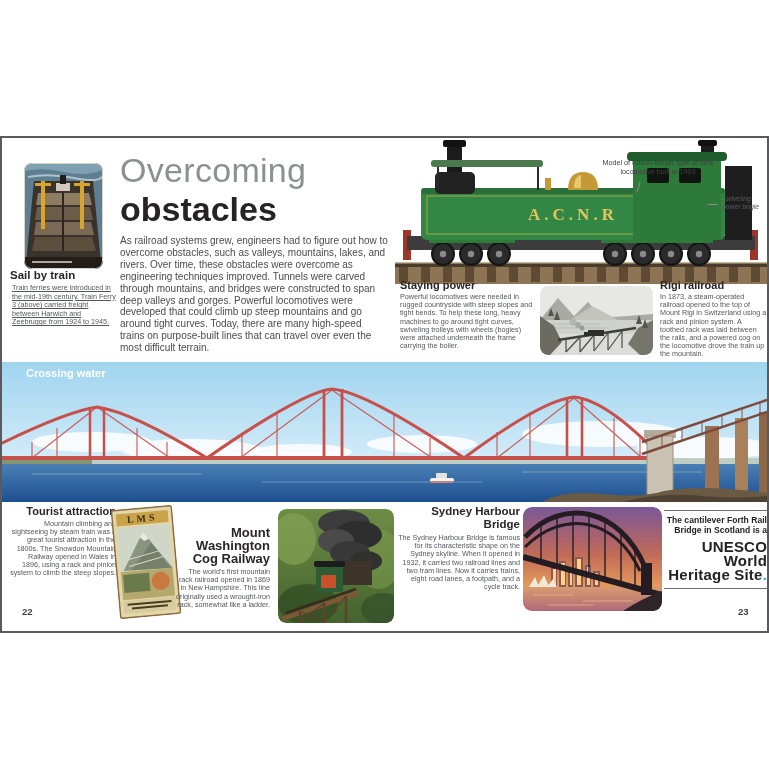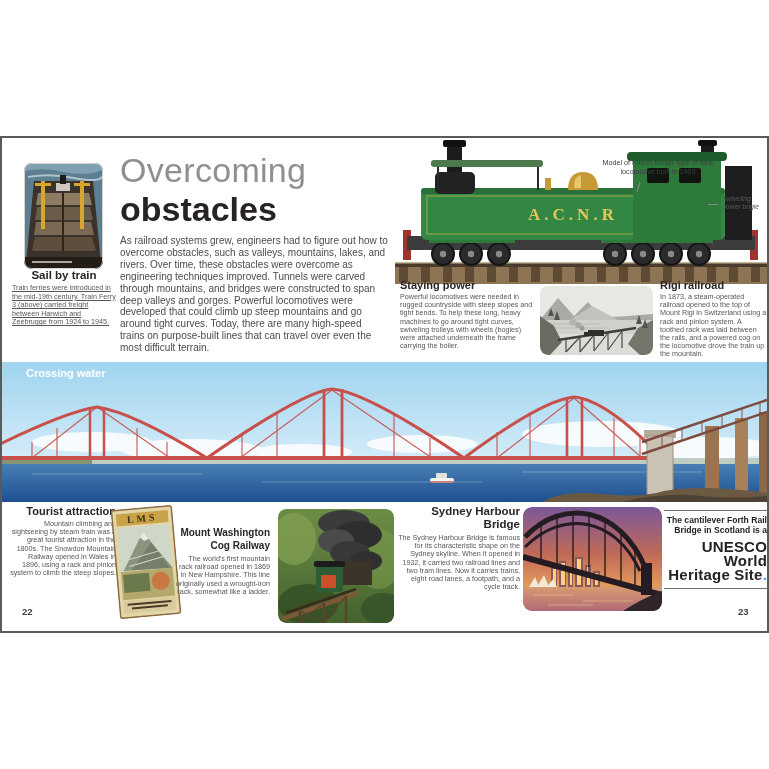--- a/index.html
+++ b/index.html
@@ -61,21 +61,21 @@
       <rect x="17" y="18" width="4" height="48" fill="#d8a62e"></rect>
       <rect x="11" y="20" width="16" height="3" fill="#d8a62e"></rect>
       <rect x="56" y="18" width="4" height="48" fill="#d8a62e"></rect>
       <rect x="50" y="20" width="16" height="3" fill="#d8a62e"></rect>
 
       <rect x="0" y="94" width="79" height="12" fill="#221d19"></rect>
       <rect x="8" y="98" width="40" height="2" fill="#cfc8bd" opacity=".8"></rect>
     </g>
     <rect x="0.5" y="0.5" width="78" height="105" rx="7" fill="none" stroke="#d8d4cc"></rect>
   </svg>
-  <div class="abs h-sec" style="left:8px;top:131px;width:108px;text-align:center;font-size:11.5px;">Sail by train</div>
+  <div class="abs h-sec" style="left:8px;top:131px;width:108px;font-size:11.5px;">Sail by train</div>
   <div class="abs cap cap-c" style="left:10px;top:146px;width:104px;">Train ferries were introduced in the mid-19th century. Train Ferry 3 (above) carried freight between Harwich and Zeebrugge from 1924 to 1945.</div>
 
   <div class="abs title-dark" style="left:118px;top:52px;">obstacles</div>
   <div class="abs title-gray" style="left:118px;top:13px;">Overcoming</div>
   <div class="abs intro" style="left:118px;top:97px;width:268px;">As railroad systems grew, engineers had to figure out how to overcome obstacles, such as valleys, mountains, lakes, and rivers. Over time, these obstacles were overcome as engineering techniques improved. Tunnels were carved through mountains, and bridges were constructed to span deep valleys and gorges. Powerful locomotives were developed that could climb up steep mountains and go around tight curves. Today, there are many high-speed trains on purpose-built lines that can travel over even the most difficult terrain.</div>
 
   <svg class="abs" style="left:393px;top:0px;" width="372" height="148" viewBox="0 0 372 148">
 
     <rect x="0" y="128" width="372" height="18" fill="#8d7455"></rect>
     <g fill="#5f4a33">
@@ -320,21 +320,21 @@
     <line x1="14" y1="58" x2="54" y2="50" stroke="#d8d8cc" stroke-width="1"></line>
     <rect x="5" y="63" width="52" height="28" fill="#b5a86c"></rect>
     <rect x="7" y="66" width="26" height="18" fill="#6a7a4c"></rect>
     <circle cx="44" cy="75" r="9" fill="#c87840"></circle>
     <rect x="5" y="92" width="52" height="13" fill="#d8cb9c"></rect>
     <rect x="9" y="95" width="44" height="2" fill="#4a3a24"></rect>
     <rect x="13" y="99" width="36" height="2" fill="#4a3a24"></rect>
   </svg>
 
   <div class="abs" style="left:172px;top:388px;width:96px;text-align:right;">
-    <div class="h-sec" style="font-size:10px;line-height:13px;text-align:right;">Mount Washington Cog Railway</div>
+    <div class="h-sec" style="font-size:13px;line-height:13px;text-align:right;">Mount Washington Cog Railway</div>
     <div class="cap cap-r" style="margin-top:3px;line-height:8.2px;">The world's first mountain rack railroad opened in 1869 in New Hampshire. This line originally used a wrought-iron rack, somewhat like a ladder.</div>
   </div>
 
   <svg class="abs photo" style="left:276px;top:371px;" width="116" height="114" viewBox="0 0 116 114">
     <defs>
       <clipPath id="ccl">
             <rect width="116" height="114" rx="8"></rect>
           </clipPath>
       <linearGradient id="forest" x1="0" y1="0" x2="0" y2="1">
         <stop offset="0" stop-color="#6d8d46"></stop>

